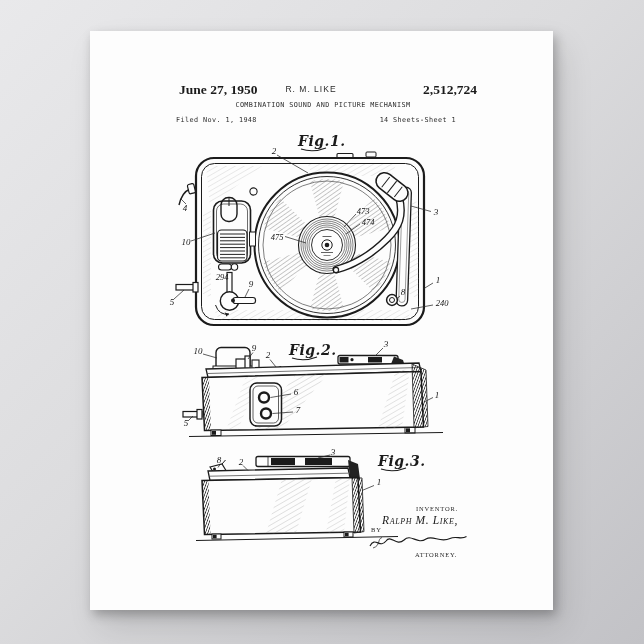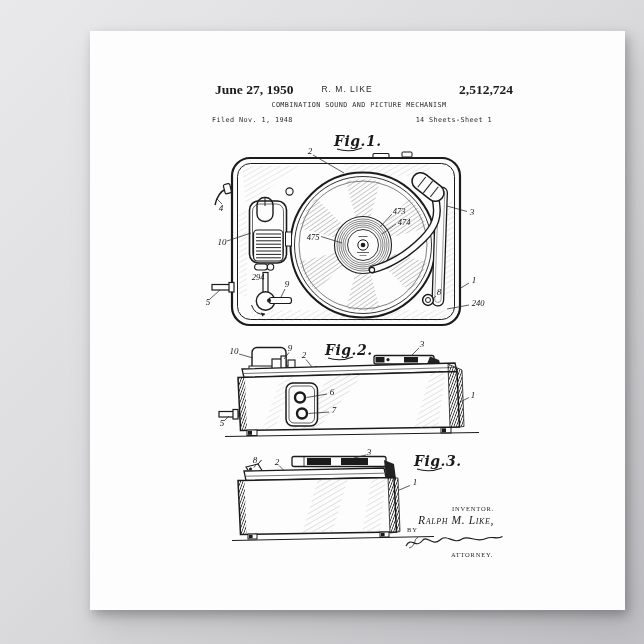--- a/index.html
+++ b/index.html
@@ -2,21 +2,21 @@
 <html><head>
 <meta charset="utf-8">
 <style>
   html,body{margin:0;padding:0;}
   body{
     width:644px;height:644px;overflow:hidden;position:relative;
     background:linear-gradient(135deg,#e9e9eb 0%,#dcdcde 45%,#c2c2c6 100%);
     font-family:"Liberation Serif", serif;
   }
   .poster{
-    position:absolute;left:90px;top:31px;width:535px;height:579px;
+    position:absolute;left:90px;top:31px;width:463px;height:579px;
     background:#fdfdfd;
     box-shadow:3px 5px 10px rgba(0,0,0,.25), 9px 16px 30px rgba(0,0,0,.12);
   }
   .poster svg{position:absolute;left:0;top:0;width:100%;height:100%;}
   text{fill:#1b1b1b;}
   .hdr-bold{font-family:"Liberation Serif",serif;font-weight:bold;font-size:13.5px;}
   .hdr-name{font-family:"Liberation Sans",sans-serif;font-size:8.5px;letter-spacing:1px;fill:#2a2a2a;}
   .type{font-family:"DejaVu Sans Mono",monospace;font-size:6.8px;letter-spacing:.4px;fill:#2e2e2e;}
   .caption{font-family:"DejaVu Serif",serif;font-style:italic;font-weight:bold;font-size:14px;letter-spacing:.5px;}
   .ref{font-family:"Liberation Serif",serif;font-style:italic;font-size:9px;fill:#151515;}

